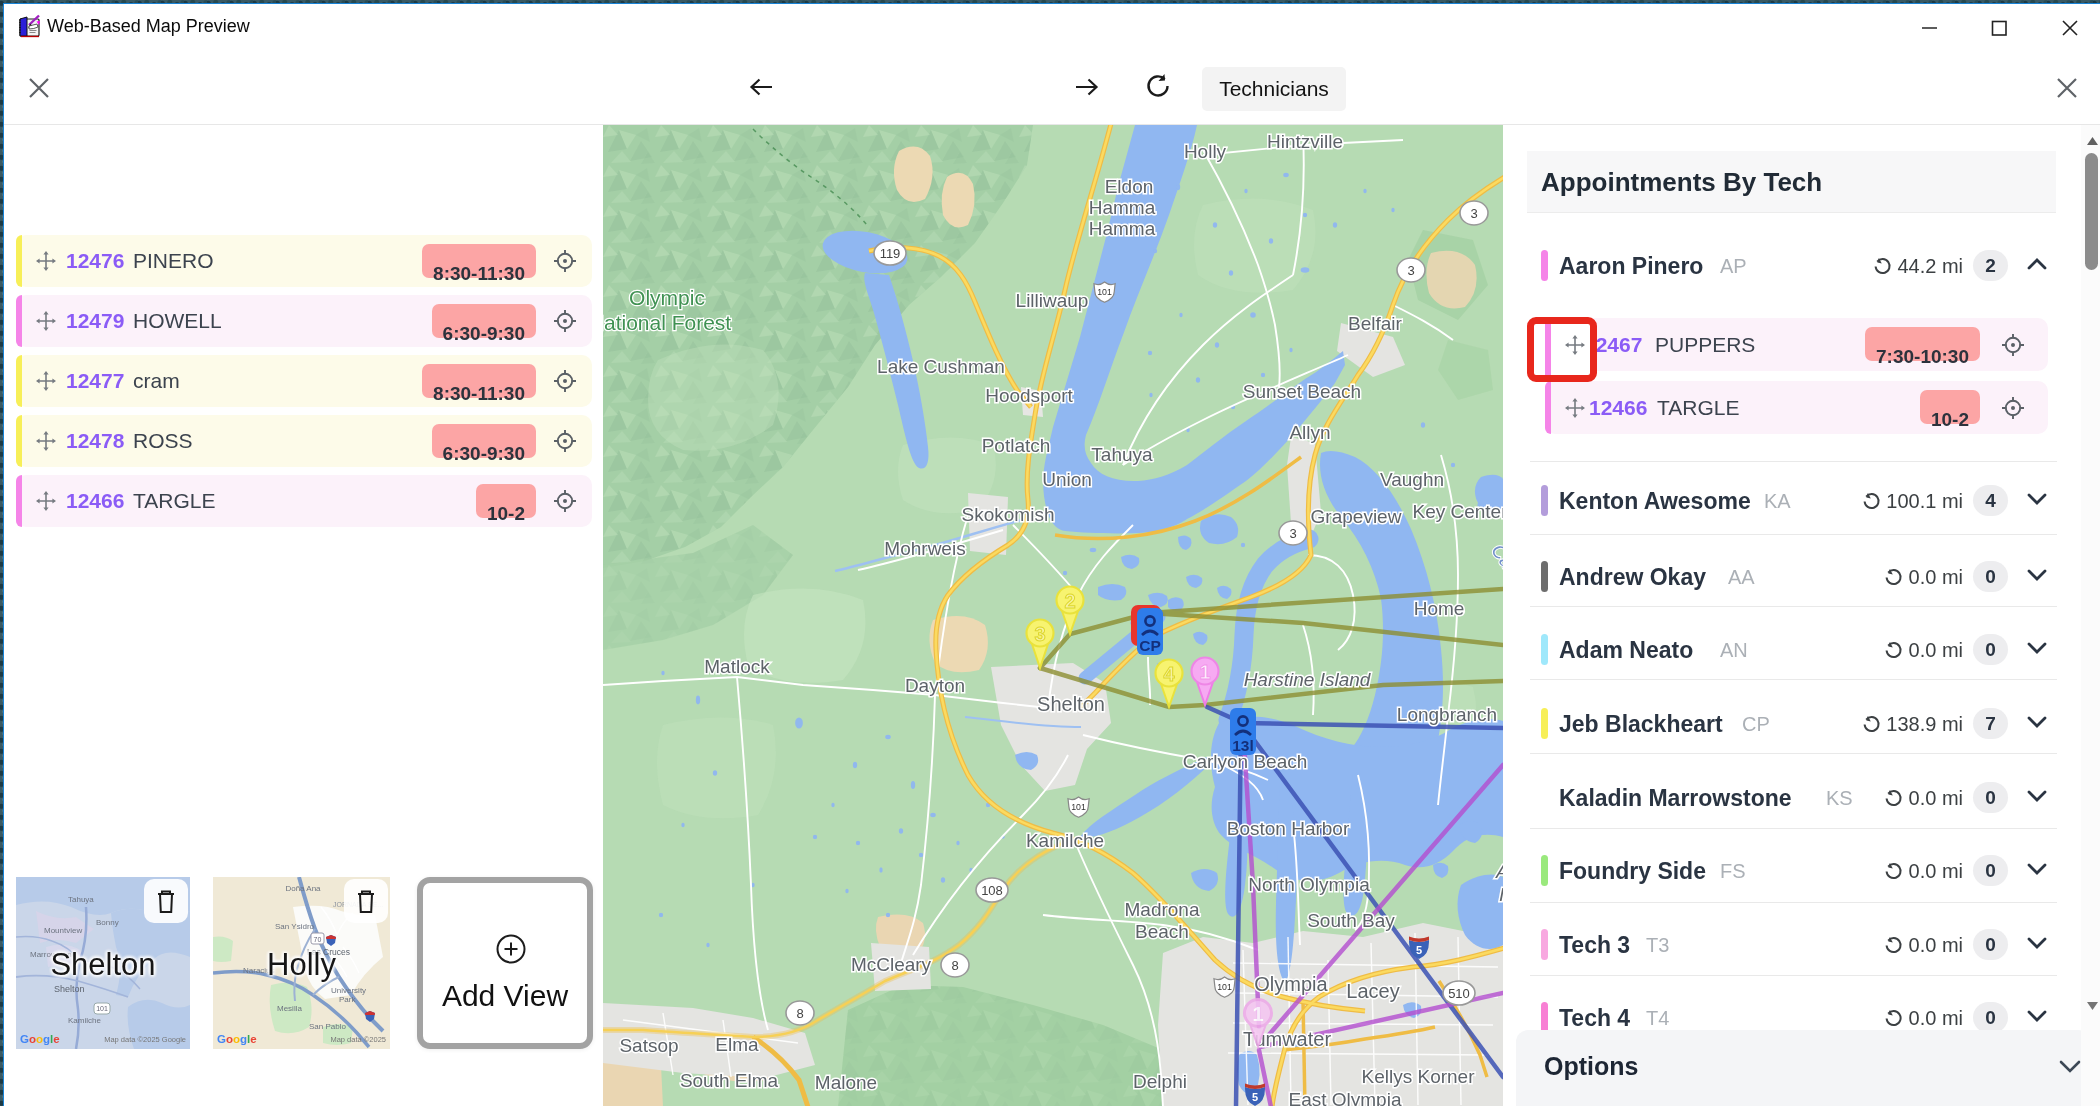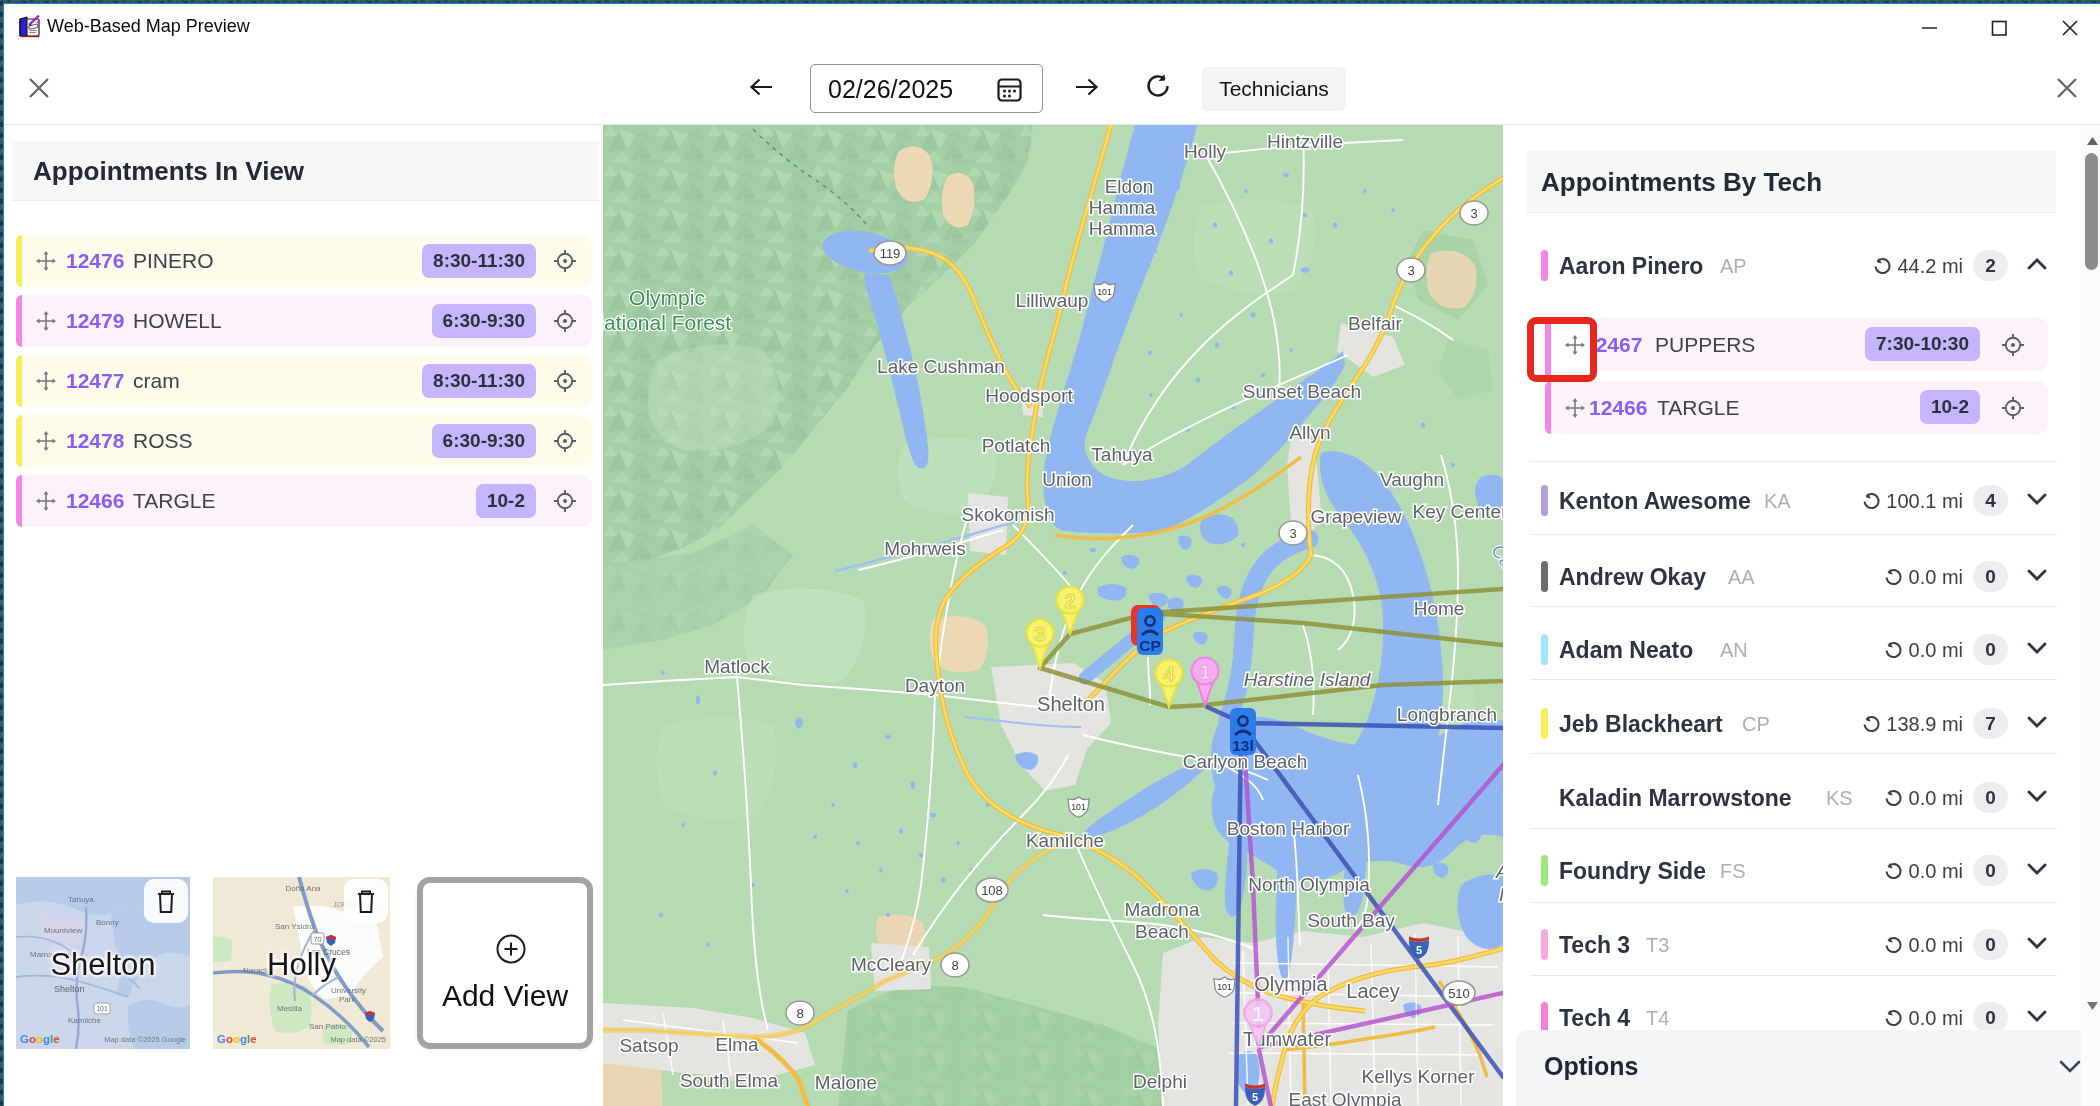--- a/index.html
+++ b/index.html
@@ -28,21 +28,21 @@
 #leftpanel { position:absolute; left:0; top:121px; width:599px; height:982px; background:#fff; }
 #map { position:absolute; left:599px; top:121px; width:900px; height:982px; overflow:hidden; background:#b6dbb3; }
 #rightpanel { position:absolute; left:1499px; top:121px; width:581px; height:982px; background:#fff; }
 .phead { position:absolute; background:#f7f7f8; border-bottom:1px solid #ececec; }
 .phead span { font-weight:bold; color:#212b36; }
 .apt { position:absolute; border-radius:10px; }
 .apt .bar { position:absolute; left:0; top:0; bottom:0; width:6px; border-radius:6px 0 0 6px; }
 .apt .mov { position:absolute; top:50%; transform:translateY(-50%); }
 .apt .num { position:absolute; top:50%; transform:translateY(-50%); font-weight:bold; color:#8b5cf6; font-size:21px; }
 .apt .nam { position:absolute; top:50%; transform:translateY(-50%); color:#3c434e; font-size:21px; }
-.apt .tim { position:absolute; top:9px; height:34px; line-height:34px; background:#c4b5fd; border-radius:7px; font-weight:bold; color:#2c323c; text-align:center; font-size:19px; padding:0 11px; }
+.apt .tim { position:absolute; top:9px; height:34px; line-height:34px; background:#fca5a5; border-radius:7px; font-weight:bold; color:#2c323c; text-align:center; font-size:19px; padding:13px 11px; }
 .apt .tgt { position:absolute; top:50%; transform:translateY(-50%); }
 .ylw { background:#fdfbe9; }
 .ylw .bar { background:#f7ef58; }
 .pnk { background:#fcf2fa; }
 .pnk .bar { background:#f584e8; }
 .trow { position:absolute; left:27px; width:548px; height:58px; }
 .trow .tbar { position:absolute; left:11px; top:13px; width:7px; height:31px; border-radius:4px; }
 .trow .tname { position:absolute; left:29px; top:16px; font-size:23px; font-weight:bold; color:#2a3442; white-space:nowrap; }
 .trow .tini { position:absolute; top:18px; font-size:20px; color:#abb0b6; }
 .trow .tmi { position:absolute; top:18px; right:115px; font-size:20px; color:#3c4043; white-space:nowrap; }
@@ -95,39 +95,24 @@
     <svg class="xicon" style="left:743px;top:20px" viewBox="0 0 28 28">
         <path d="M25 14 L5 14 M12.5 6.5 L4.5 14 L12.5 21.5" stroke="#1b1b1b" stroke-width="2.2" fill="none"></path>
       </svg>
     <svg class="xicon" style="left:1069px;top:20px" viewBox="0 0 28 28">
         <path d="M3 14 L23 14 M15.5 6.5 L23.5 14 L15.5 21.5" stroke="#1b1b1b" stroke-width="2.2" fill="none"></path>
       </svg>
     <svg class="xicon" style="left:1140px;top:19px" viewBox="0 0 28 28">
         <path d="M 23.5 14 A 9.5 9.5 0 1 1 20.7 7.2" stroke="#1b1b1b" stroke-width="2.4" fill="none"></path>
         <path d="M20.5 2 L21 8.6 L14.5 9 Z" fill="#1b1b1b"></path>
       </svg>
-    <div id="datebox">
-      <span class="dtext">02/26/2025</span>
-      <svg style="position:absolute;left:184px;top:10px" width="29" height="29" viewBox="0 0 29 29">
-          <rect x="3.5" y="4.5" width="22" height="21" rx="3.5" fill="none" stroke="#1b1b1b" stroke-width="2.2"></rect>
-          <line x1="3.5" y1="11.5" x2="25.5" y2="11.5" stroke="#1b1b1b" stroke-width="2"></line>
-          <circle cx="9.5" cy="16" r="1.5" fill="#1b1b1b"></circle>
-          <circle cx="14.5" cy="16" r="1.5" fill="#1b1b1b"></circle>
-          <circle cx="19.5" cy="16" r="1.5" fill="#1b1b1b"></circle>
-          <circle cx="9.5" cy="21" r="1.5" fill="#1b1b1b"></circle>
-          <circle cx="14.5" cy="21" r="1.5" fill="#1b1b1b"></circle>
-        </svg>
-    </div>
     <div id="techbtn">Technicians</div>
   </div>
 
   <div id="leftpanel">
-    <div class="phead" style="left:8px;top:16px;width:587px;height:60px;">
-      <span style="position:absolute;left:21px;top:15px;font-size:26px;">Appointments In View</span>
-    </div>
     <div class="apt ylw" style="left:12px;top:110px;width:576px;height:52px;">
       <div class="bar"></div>
         <svg class="mov" style="left:19px" width="22" height="22" viewBox="0 0 22 22">
           <path d="M11 4 L11 18 M4 11 L18 11" stroke="#767b81" stroke-width="1.6"></path>
           <path d="M11 1 L8.4 4.6 L13.6 4.6 Z M11 21 L8.4 17.4 L13.6 17.4 Z M1 11 L4.6 8.4 L4.6 13.6 Z M21 11 L17.4 8.4 L17.4 13.6 Z" fill="#767b81"></path>
         </svg>
       <span class="num" style="left:50px">12476</span>
         <span class="nam" style="left:117px">PINERO</span>
       <span class="tim" style="right:56px">8:30-11:30</span>
       <svg class="tgt" style="left:536px" width="26" height="26" viewBox="0 0 26 26">

